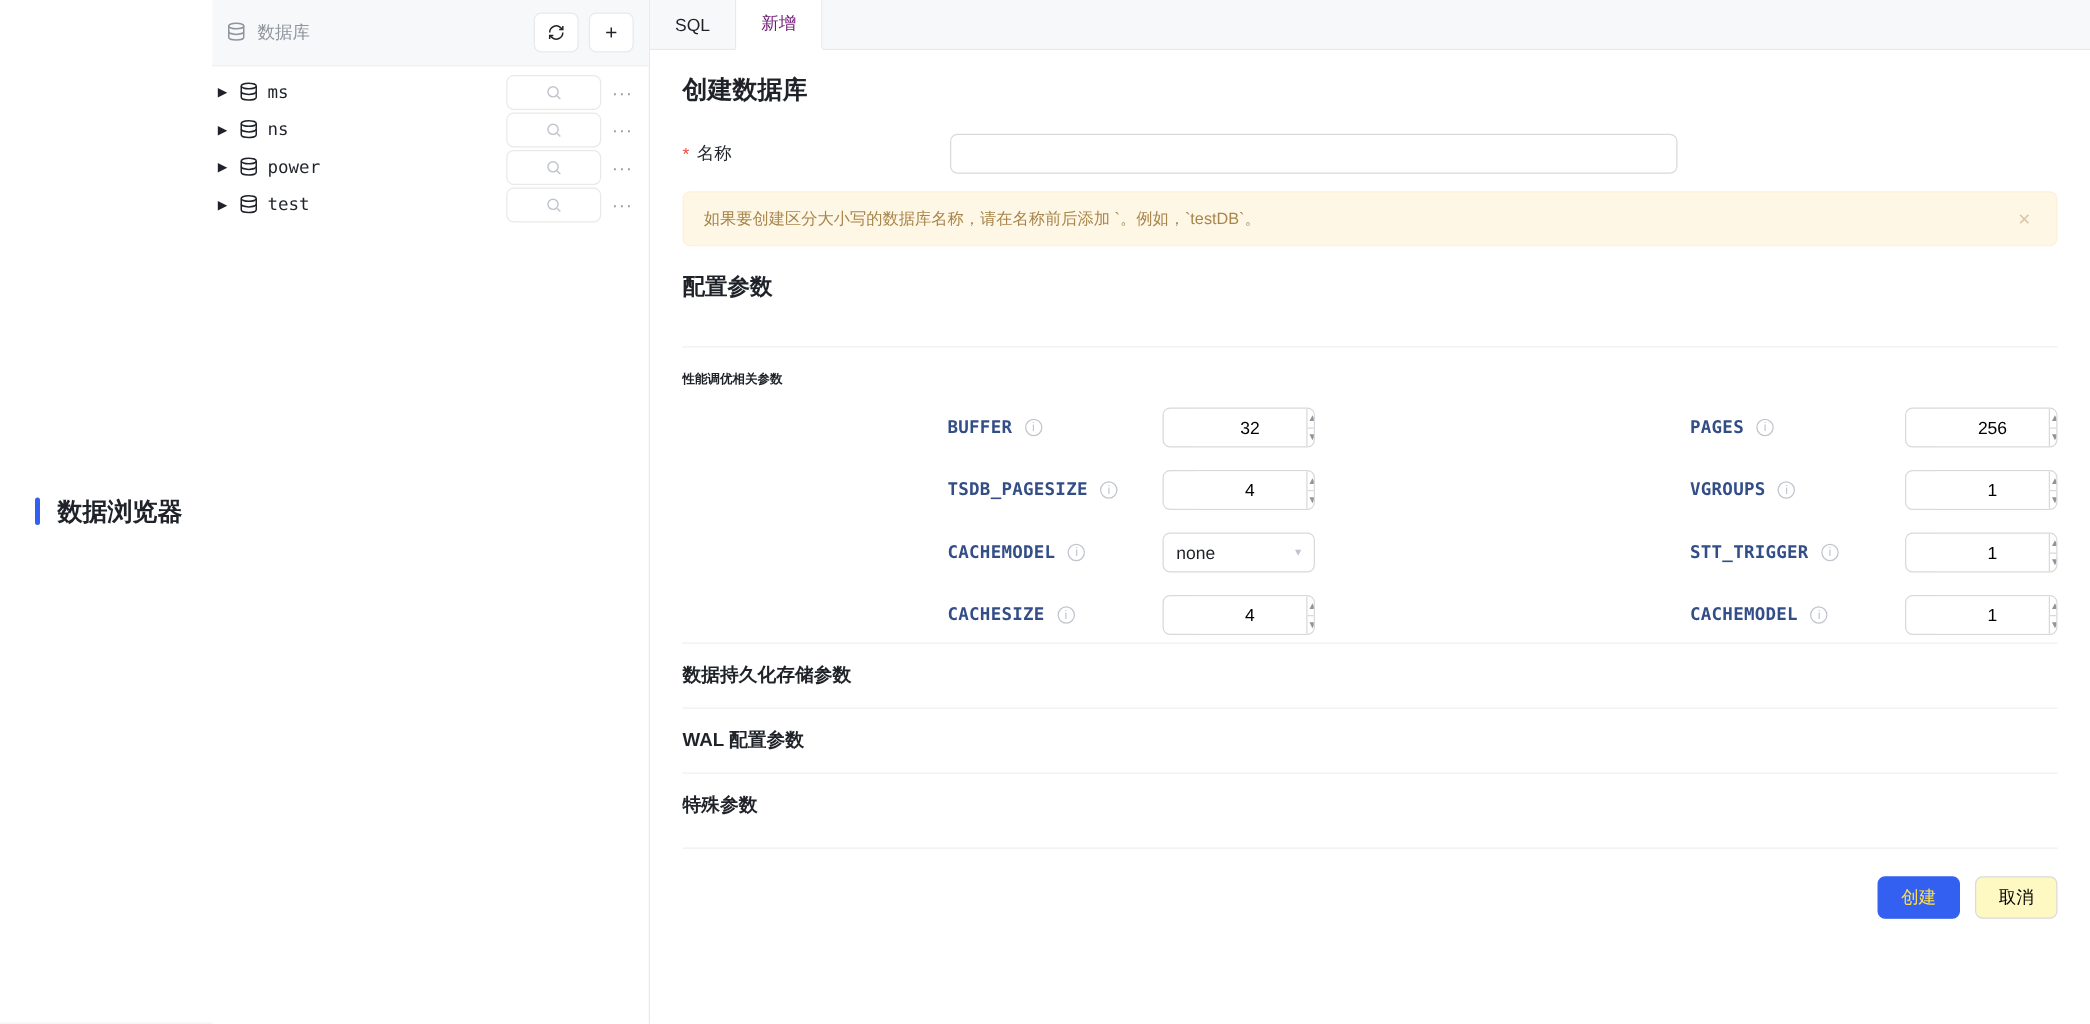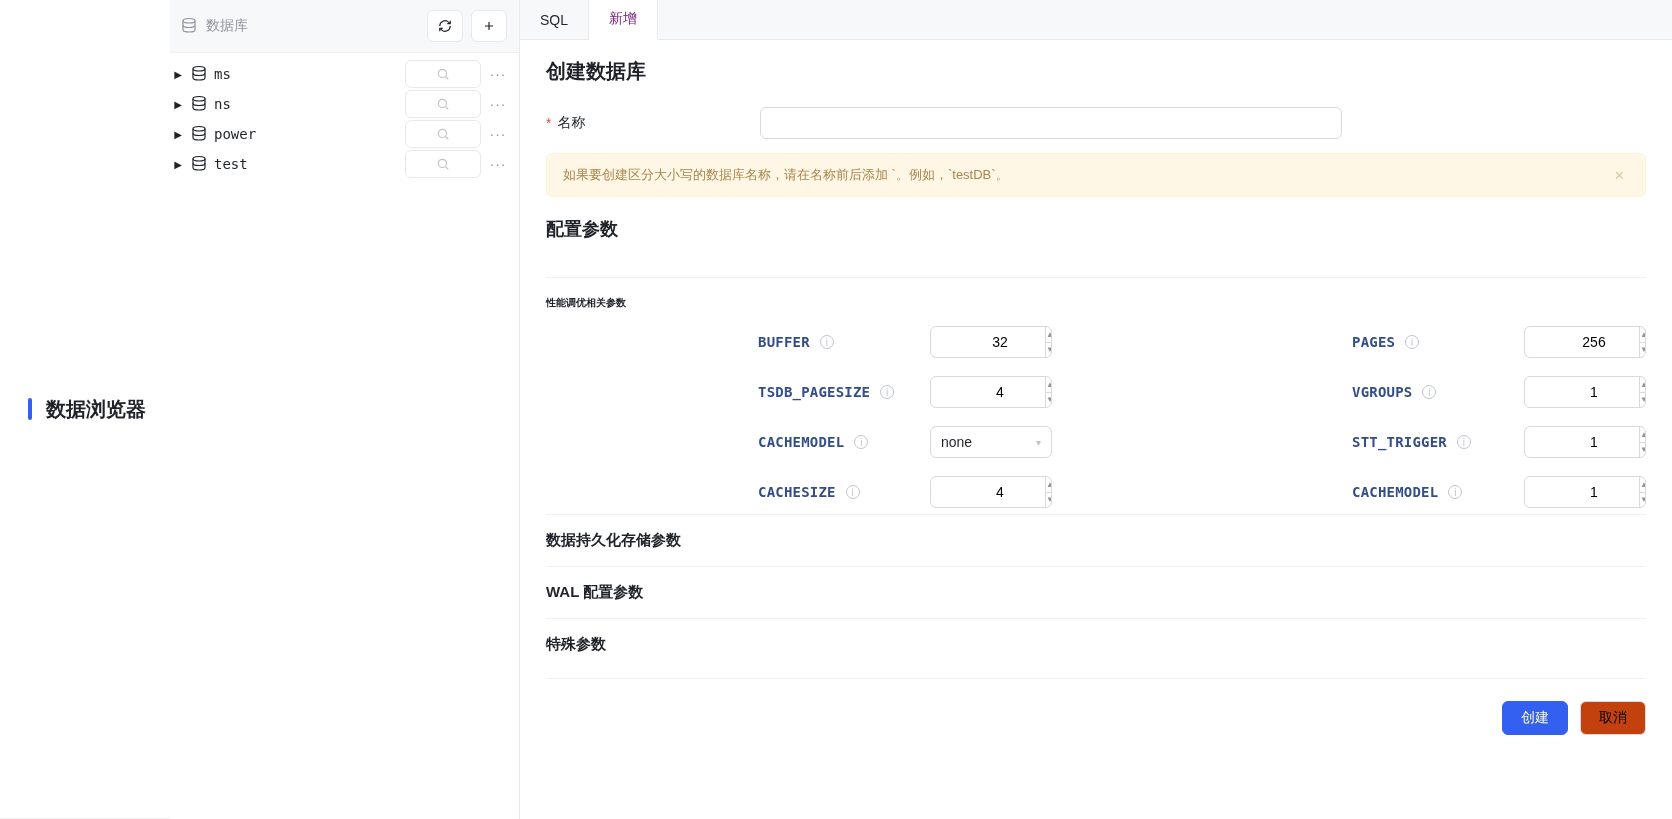--- a/index.html
+++ b/index.html
@@ -51,22 +51,22 @@
   .param-control { margin-left: auto; }
   .number-input { display: flex; border: 1px solid #d9d9d9; border-radius: 6px; overflow: hidden; height: 32px; width: 122px; padding-left: 24px; }
   .number-input input { border: none; width: 90px; text-align: center; font-size: 14px; outline: none; }
   .number-steppers { width: 30px; display: flex; flex-direction: column; border-left: 1px solid #d9d9d9; }
   .stepper { flex: 1; display: flex; align-items: center; justify-content: center; cursor: pointer; color: #8f959e; font-size: 8px; }
   .stepper:first-child { border-bottom: 1px solid #d9d9d9; }
   .select { width: 122px; height: 32px; border: 1px solid #d9d9d9; border-radius: 6px; display: flex; align-items: center; padding: 0 10px; justify-content: space-between; cursor: pointer; background: #fff; }
   .select-arrow { color: #c0c4cc; font-size: 10px; }
   .collapsed-section { border-top: 1px solid #f0f0f0; padding: 16px 0; font-size: 15px; font-weight: 600; cursor: pointer; }
   .footer { display: flex; justify-content: flex-end; gap: 12px; padding: 22px 0 14px 0; border-top: 1px solid #f0f0f0; margin-top: 8px; }
-  .btn { height: 34px; padding: 0 18px; border-radius: 6px; border: 1px solid #d9d9d9; background: #c2410c; cursor: pointer; font-size: 14px; }
-  .btn.primary { background: #3360f0; border-color: #3360f0; color: #fef9c3; }
+  .btn { height: 34px; padding: 0 18px; border-radius: 6px; border: 1px solid #d9d9d9; background: #fef9c3; cursor: pointer; font-size: 14px; }
+  .btn.primary { background: #3360f0; border-color: #3360f0; color: #fde047; }
 </style>
 </head>
 <body>
 
 <div class="app">
   <div class="header">
     <div class="header-bar"></div>
     <div class="header-title">数据浏览器</div>
   </div>
 

